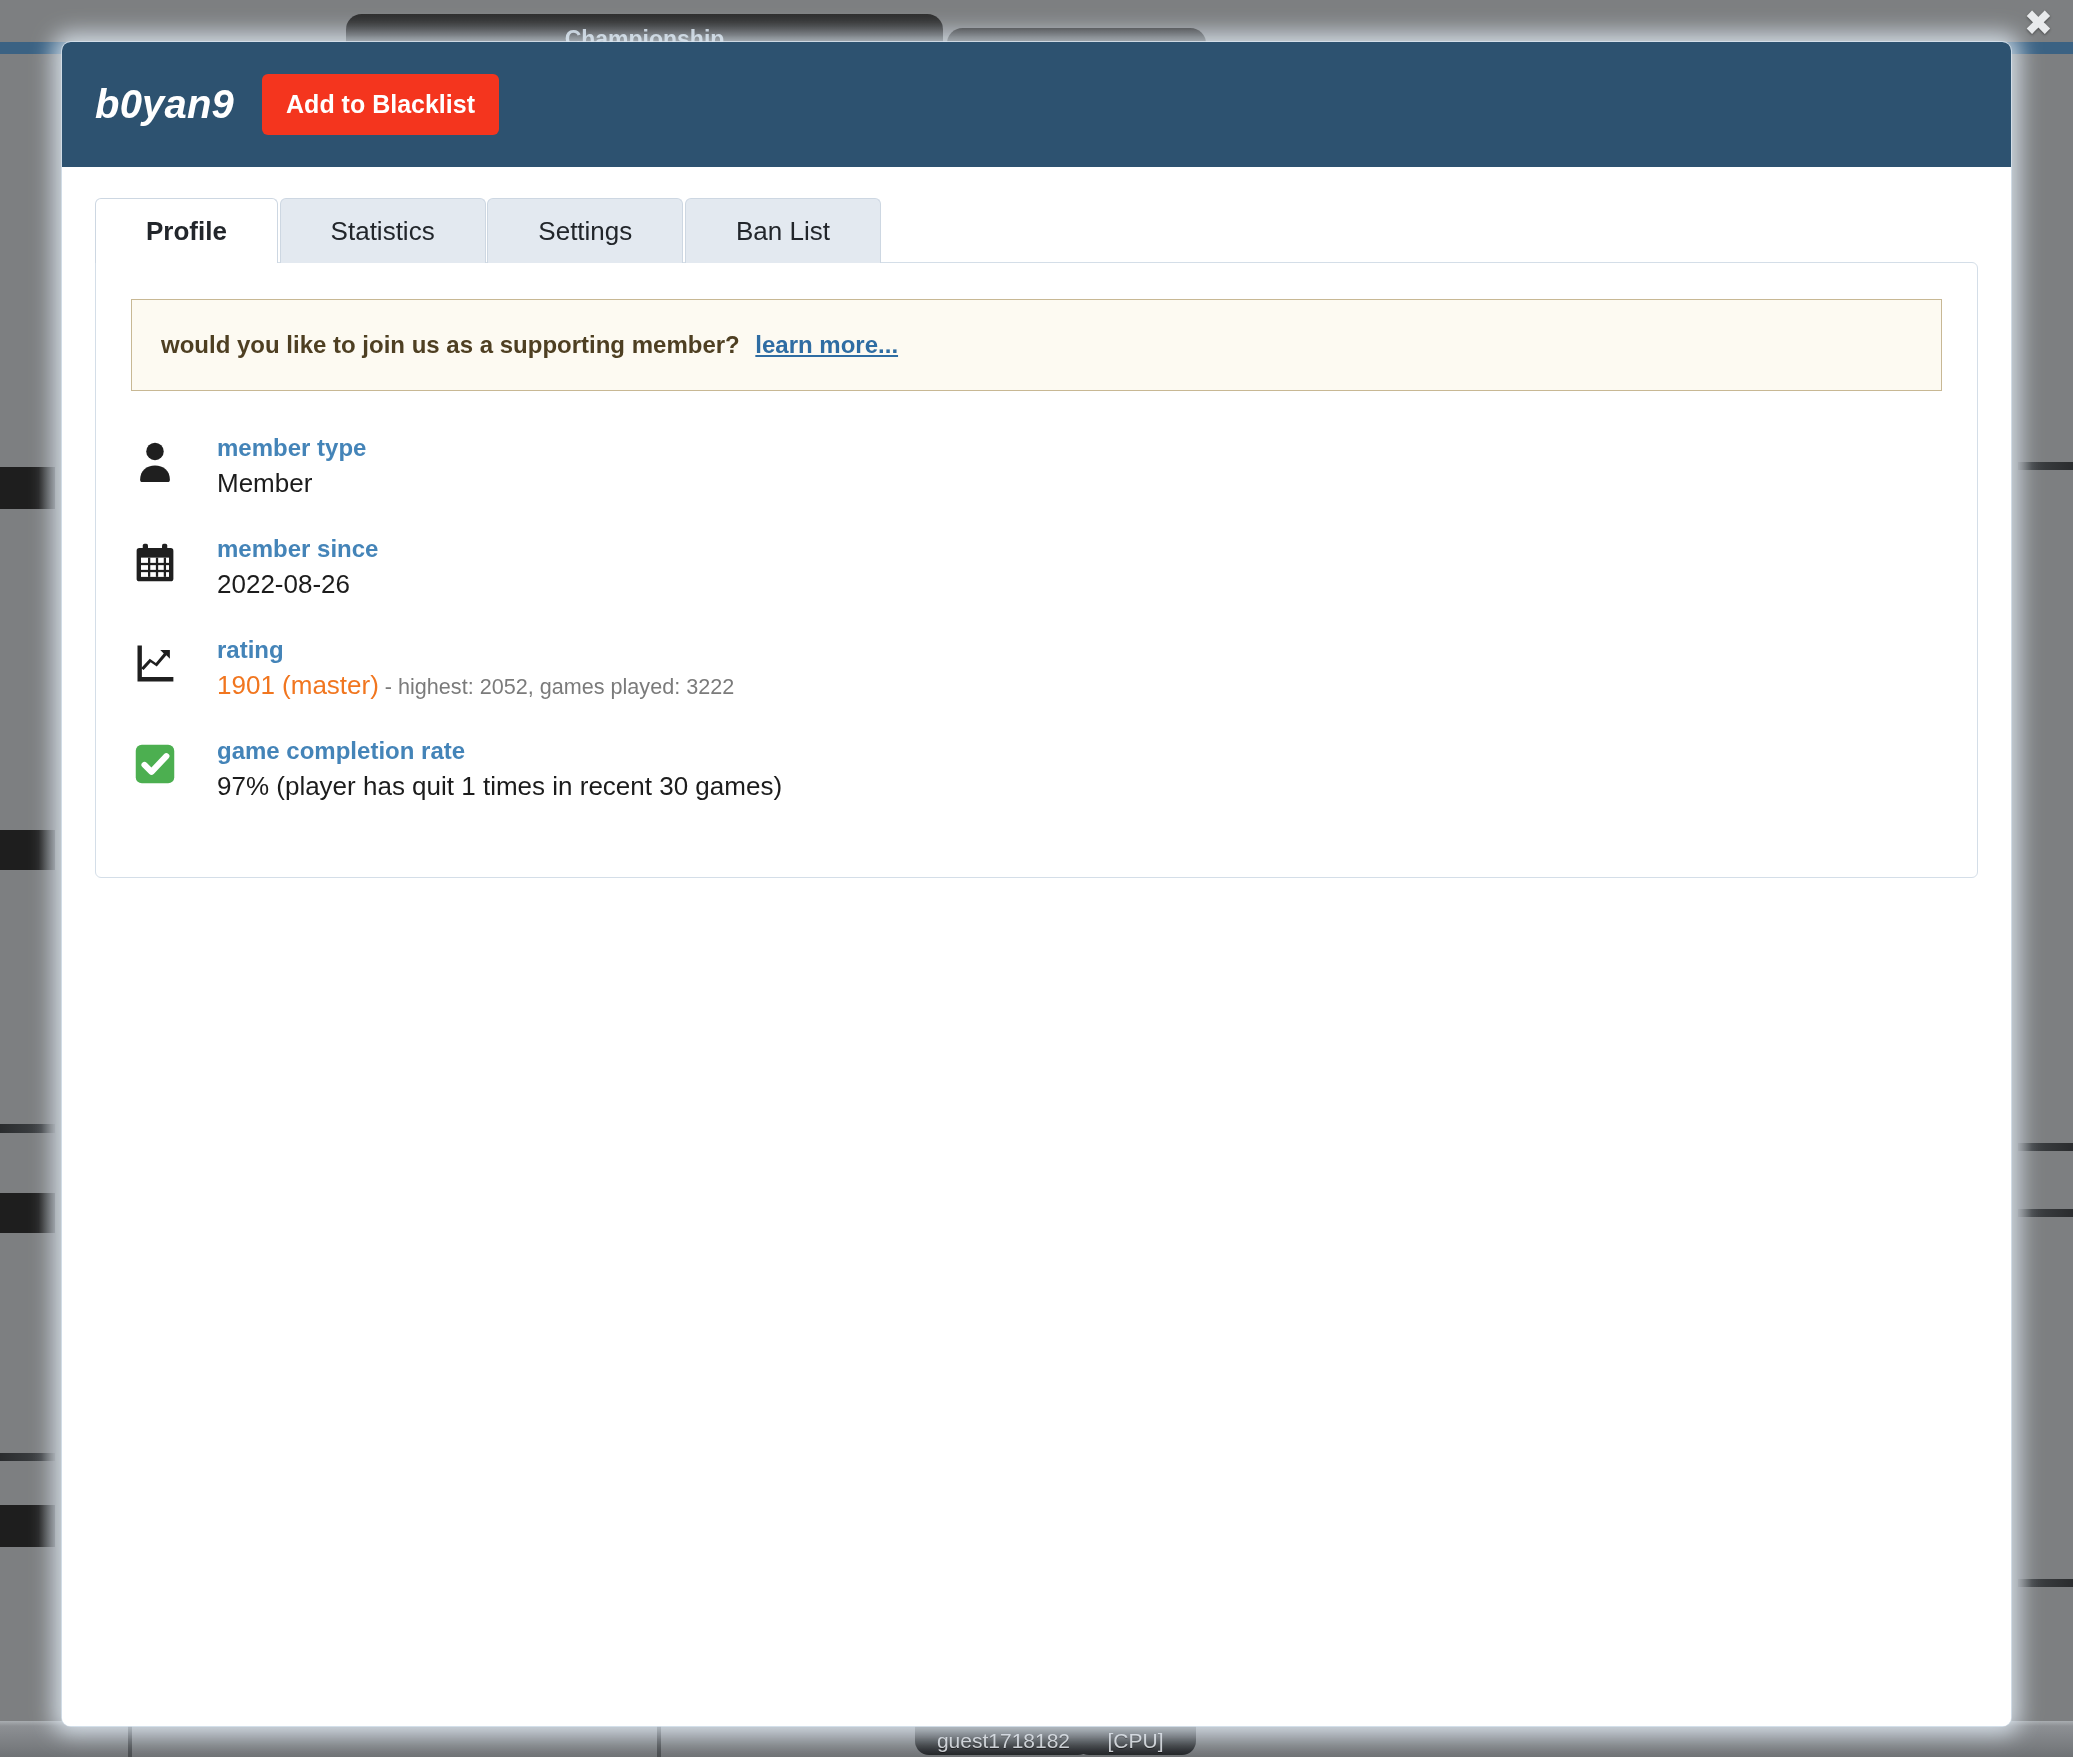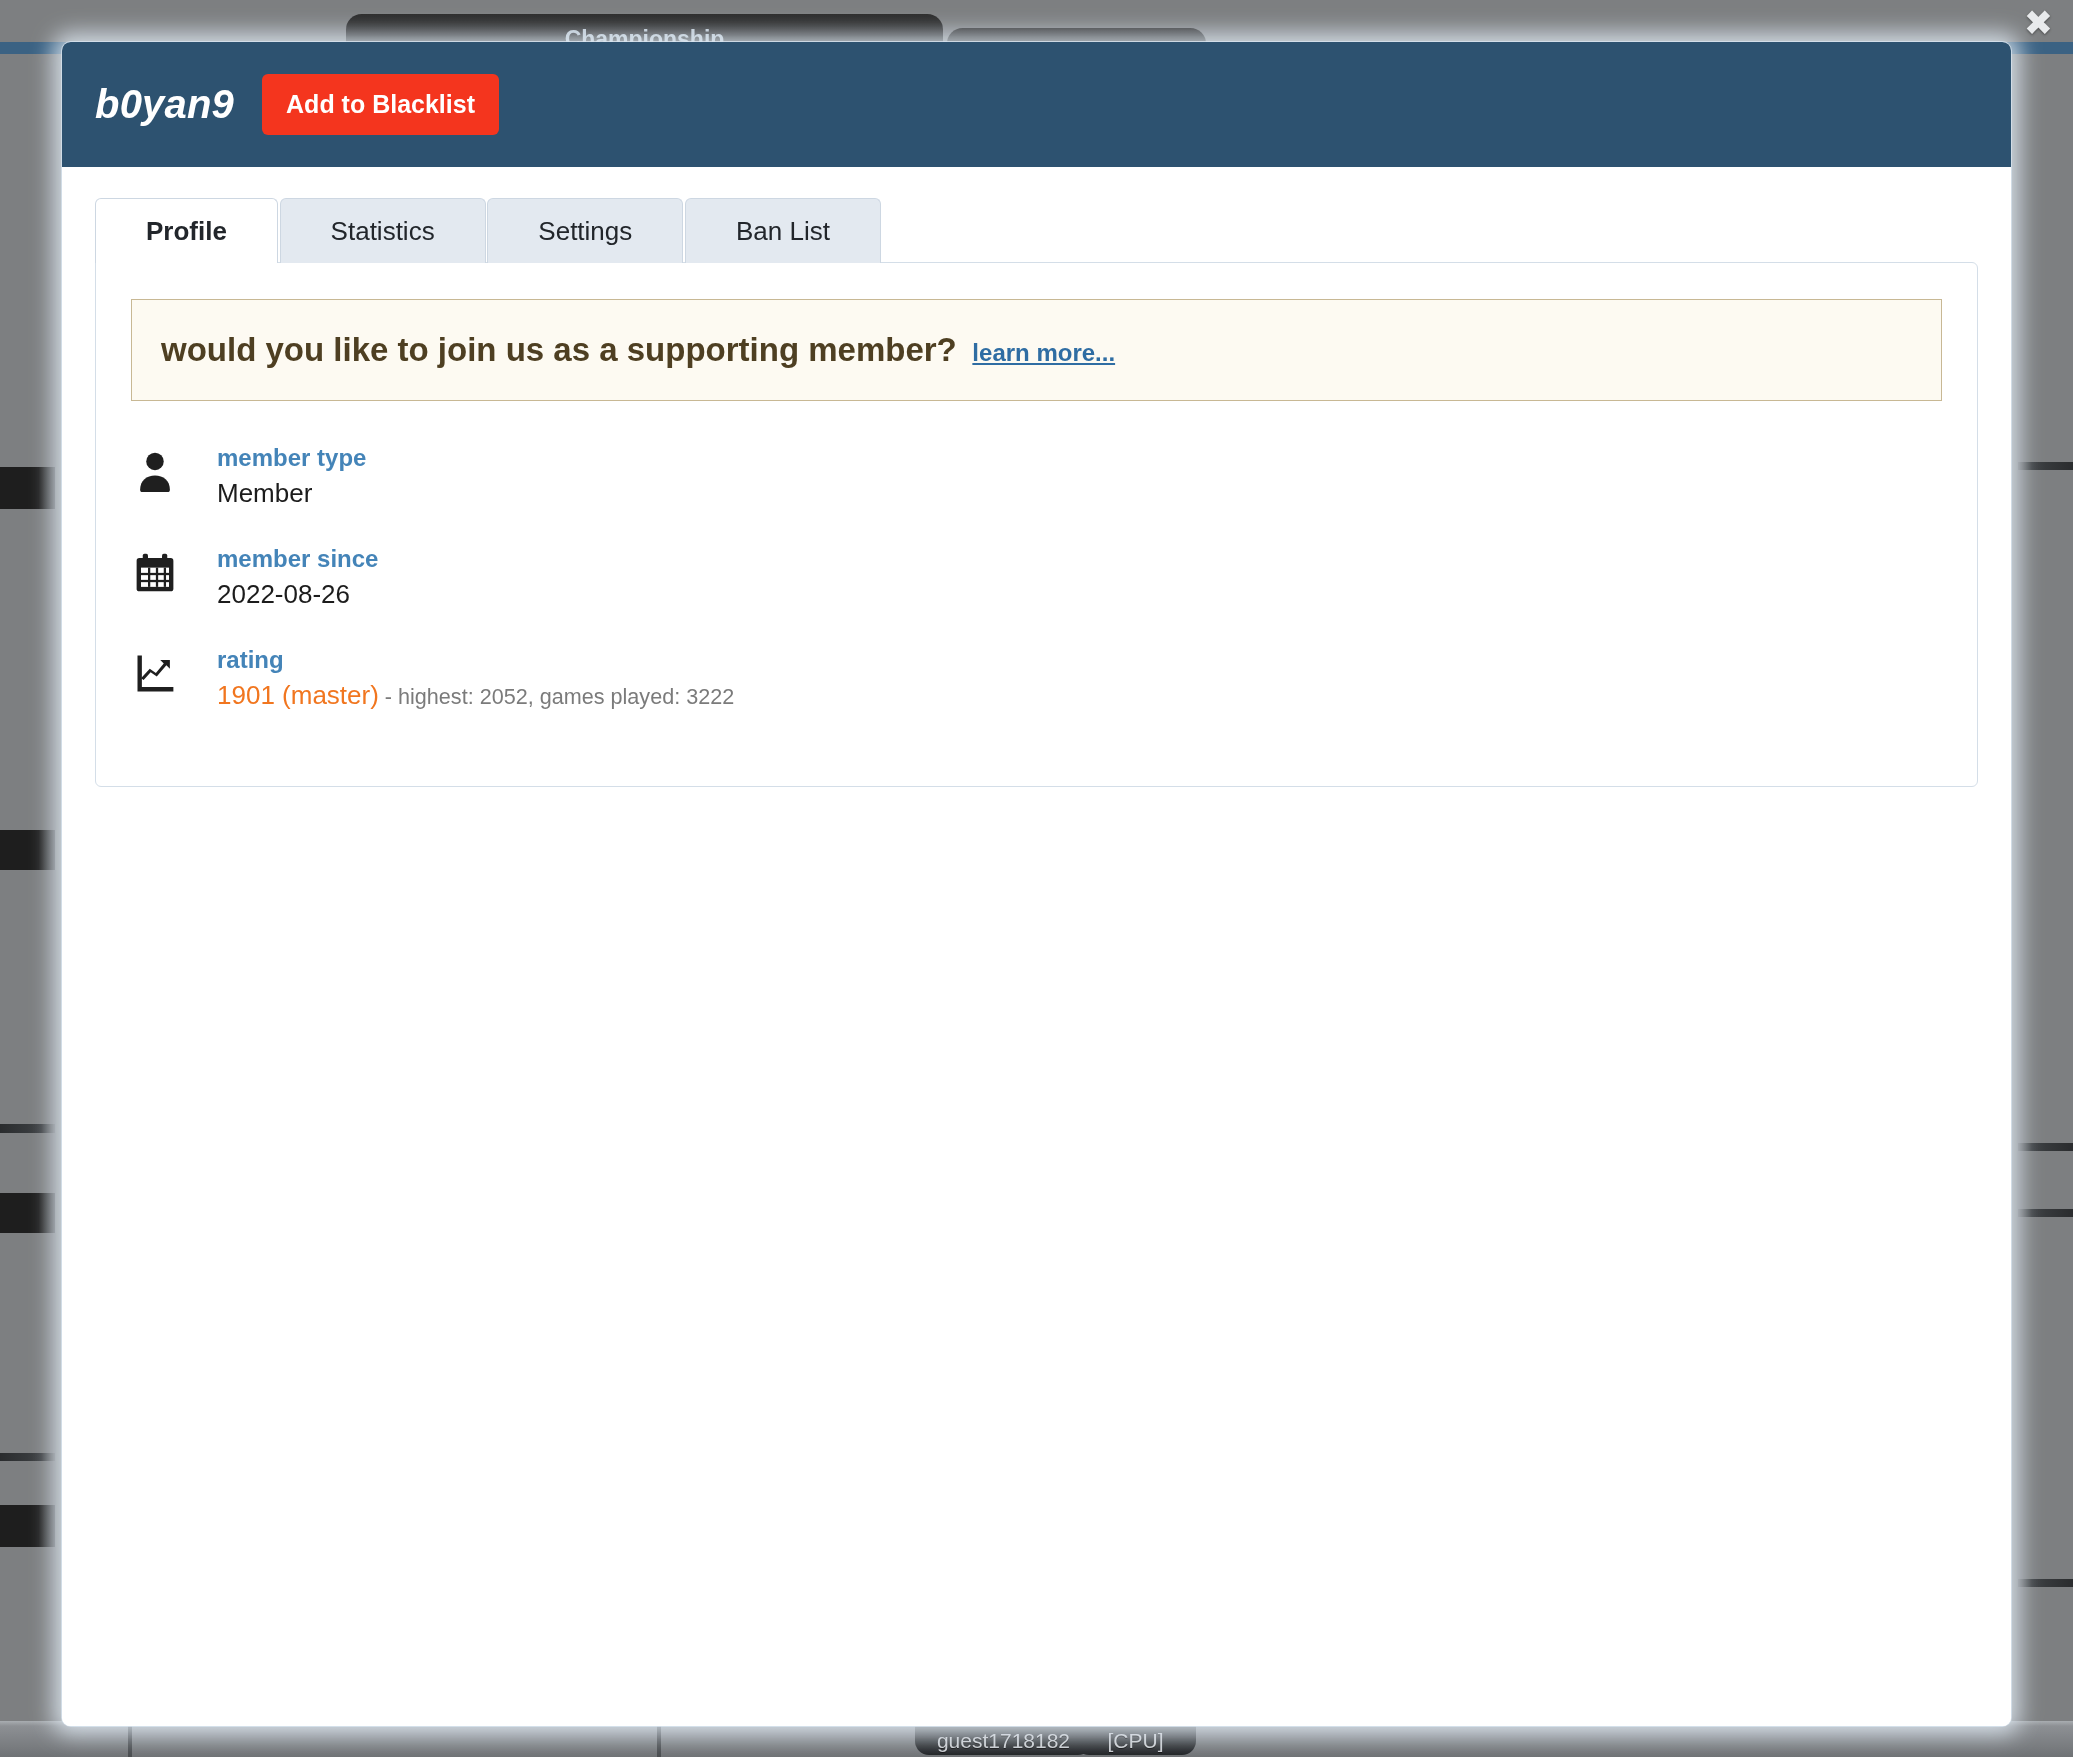--- a/index.html
+++ b/index.html
@@ -168,21 +168,21 @@
     background: #fdfaf2;
     border: 0.9px solid #c8b894;
     padding: 31px 29px;
     display: flex;
     align-items: baseline;
     gap: 15.6px;
     margin-bottom: 42px;
   }
   #supporter-text {
     color: #4e3f22;
-    font-size: 33px;
+    font-size: 24px;
     font-weight: bold;
   }
   #supporter-link {
     color: #2f6da3;
     font-size: 24px;
     font-weight: bold;
     text-decoration: underline;
     cursor: pointer;
   }
 
@@ -311,17 +311,29 @@
             <path d="M4 4h5v36h36v5H4z" fill="#1f1f1f"></path>
             <path d="M11 32l8-9 7 5 11-13 4 4v-10H30l4 4-9 11-7-5-10 11z" fill="#1f1f1f"></path>
           </svg>
         </div>
         <div class="info-text">
           <span class="info-label">rating</span>
           <span class="info-value"><span class="rating-main">1901 (master)</span><span class="rating-detail"> - highest: 2052, games played: 3222</span></span>
         </div>
       </div>
 
+      <div class="info-row">
+        <div class="info-icon">
+          <svg width="42" height="42" viewBox="0 0 48 48">
+            <rect x="2" y="2" width="44" height="44" rx="7" fill="#4caf50"></rect>
+            <path d="M12 25l8 8 17-18" stroke="#ffffff" stroke-width="7" fill="none" stroke-linecap="round" stroke-linejoin="round"></path>
+          </svg>
+        </div>
+        <div class="info-text">
+          <span class="info-label">game completion rate</span>
+          <span class="info-value">97% (player has quit 1 times in recent 30 games)</span>
+        </div>
+      </div>
 
     </div>
   </div>
 </div>
 
 
 </body></html>

